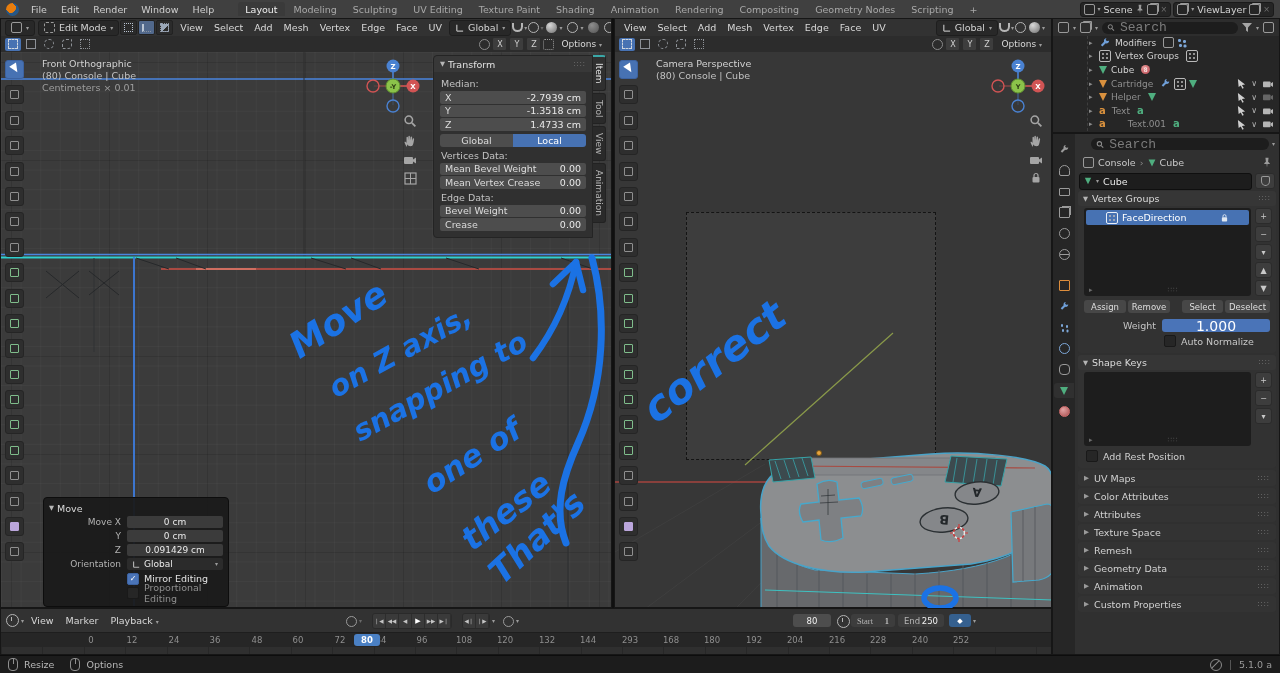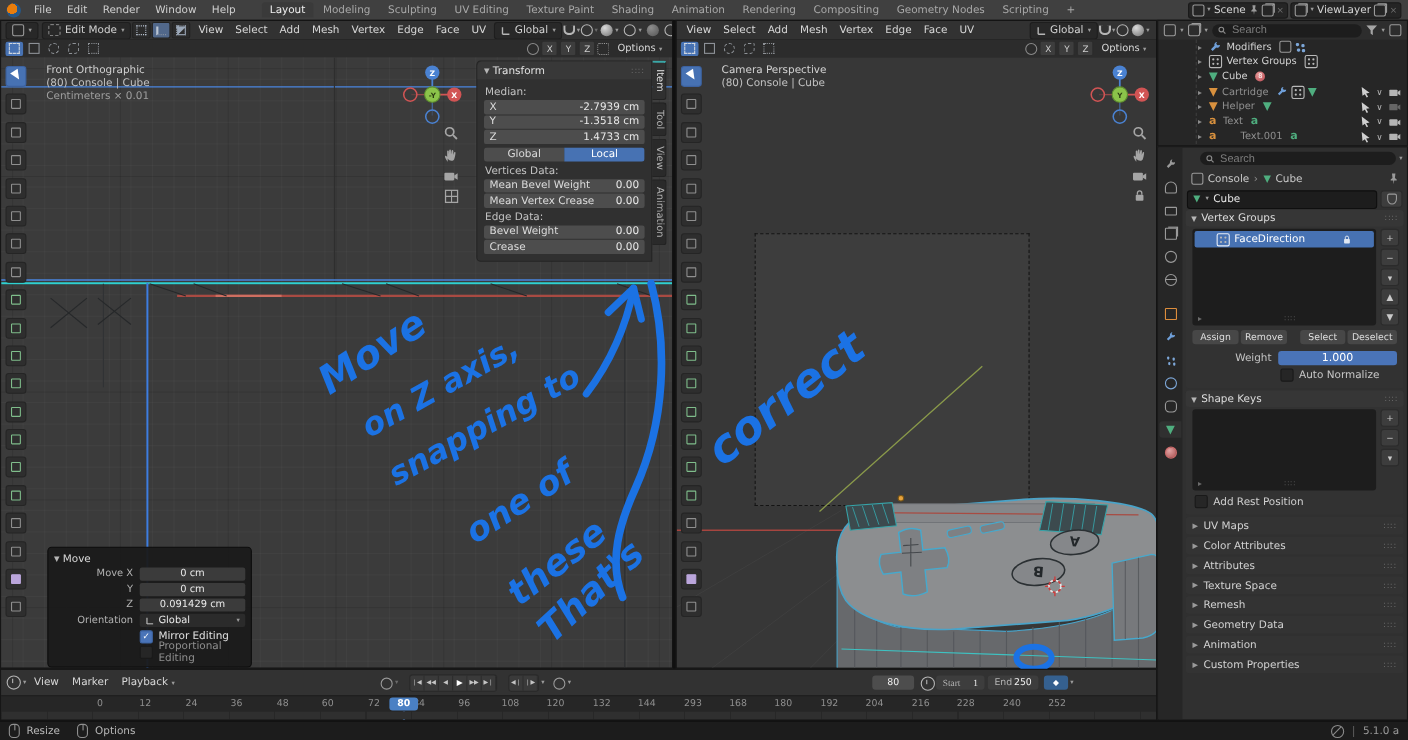--- a/index.html
+++ b/index.html
@@ -69,21 +69,21 @@
   #movepanel{position:absolute;background:rgba(26,26,26,.95);border:1px solid #0d0d0d;border-radius:4px;}
   .mp-row{display:flex;align-items:center;height:13px;margin-bottom:1px;}
   .mp-l{width:72px;text-align:right;padding-right:6px;color:#b2b2b2;font-size:9px;flex:none;}
   .mp-f{width:96px;height:12px;background:#3b3b3b;border-radius:2px;display:flex;align-items:center;justify-content:center;color:#eaeaea;font-size:9px;}
   .cb{width:10px;height:10px;border-radius:2px;background:#262626;border:1px solid #191919;display:flex;align-items:center;justify-content:center;font-size:8px;color:#fff;flex:none;}
   .cb.on{background:#4a74b8;border-color:#3c62a0;}
   
   #outliner{background:#262626;}
   .o-head{height:17px;background:#2d2d2d;display:flex;align-items:center;gap:4px;padding:0 5px;}
   .search{flex:1;display:flex;align-items:center;gap:3px;background:#1d1d1d;border-radius:7px;height:12px;padding:0 5px;}
-  .search input{background:none;border:none;outline:none;color:#bdbdbd;font-size:10px;width:100%;font-family:Liberation Sans, sans-serif;}
+  .search input{background:none;border:none;outline:none;color:#bdbdbd;font-size:13px;width:100%;font-family:Liberation Mono, monospace;}
   .search input::placeholder{color:#7c7c7c;}
   .orow{height:13.6px;display:flex;align-items:center;font-size:9px;color:#d2d2d2;padding-left:36px;position:relative;}
   .orow.dim>.olabel{color:#8f8f8f;}
   .ochev{color:#8a8a8a;font-size:7px;width:10px;flex:none;}
   .obadges{display:flex;gap:3px;margin-left:7px;align-items:center;}
   .orc{position:absolute;right:5px;display:flex;gap:5px;align-items:center;}
   .tri{width:0;height:0;border-left:4.5px solid transparent;border-right:4.5px solid transparent;border-top:8px solid #4fae7f;flex:none;}
   .tri.orange{border-top-color:#d9913e;}
   .letter-a{font-size:10px;font-weight:bold;color:#d9913e;line-height:1;}
   .letter-a.green{color:#4fae7f;}
@@ -103,21 +103,21 @@
   .pt-dots::after{content:'';position:absolute;left:1px;top:1px;width:2.5px;height:2.5px;border-radius:50%;background:#7da7d8;box-shadow:5px 1px 0 #7da7d8,1px 5px 0 #7da7d8,5.5px 5.5px 0 #7da7d8;}
   .pmain{position:absolute;left:22px;top:0;right:0;bottom:0;}
   .panel{margin:0 3px 2px 3px;background:#323232;border-radius:3px;}
   .panel-h{height:15px;display:flex;align-items:center;gap:4px;padding:0 5px;color:#dcdcdc;background:#363636;border-radius:3px;}
   .chev-open{font-size:6.5px;color:#b5b5b5;}
   .well{background:#1d1d1d;border-radius:3px;position:relative;}
   .vg-item{height:15px;margin:2px;background:#4772b3;border-radius:2px;display:flex;align-items:center;gap:4px;padding:0 20px;color:#fff;}
   .stack{display:flex;flex-direction:column;gap:2px;}
   .pbtn{width:15px;height:14px;background:#3d3d3d;border:1px solid #2b2b2b;border-radius:3px;display:flex;align-items:center;justify-content:center;color:#c9c9c9;font-size:8px;flex:none;}
   .abtn{height:13px;background:#474747;border-radius:3px;display:flex;align-items:center;justify-content:center;color:#dedede;font-size:8.5px;}
-  .slider{height:13px;background:#4a74b8;border-radius:3px;display:flex;align-items:center;justify-content:center;color:#fff;font-size:10px;}
+  .slider{height:13px;background:#4a74b8;border-radius:3px;display:flex;align-items:center;justify-content:center;color:#fff;font-size:14px;}
   .cpanel{height:16px;margin:0 3px 2px 3px;background:#333333;border-radius:3px;display:flex;align-items:center;gap:5px;padding:0 6px;color:#d2d2d2;}
   .chev-closed{font-size:6.5px;color:#9a9a9a;}
   
   #timeline{background:#2b2b2b;}
   .tl-head{position:absolute;left:0;top:0;right:0;height:23px;background:#323232;display:flex;align-items:center;padding:0 5px;gap:2px;}
   .clockic{width:11px;height:11px;border-radius:50%;border:1.3px solid #b5b5b5;position:relative;flex:none;}
   .clockic::after{content:'';position:absolute;left:4px;top:2px;width:1.2px;height:4px;background:#b5b5b5;}
   .pb{width:12px;height:14px;background:#3a3a3a;display:flex;align-items:center;justify-content:center;font-size:5.5px;color:#c5c5c5;border-right:1px solid #2d2d2d;flex:none;}
   .pbgroup{display:flex;border-radius:3px;overflow:hidden;border:1px solid #2a2a2a;}
   .tl-field{position:absolute;height:13px;background:#4d4d4d;border-radius:3px;display:flex;align-items:center;justify-content:center;font-size:8.5px;color:#f0f0f0;top:5px;}

